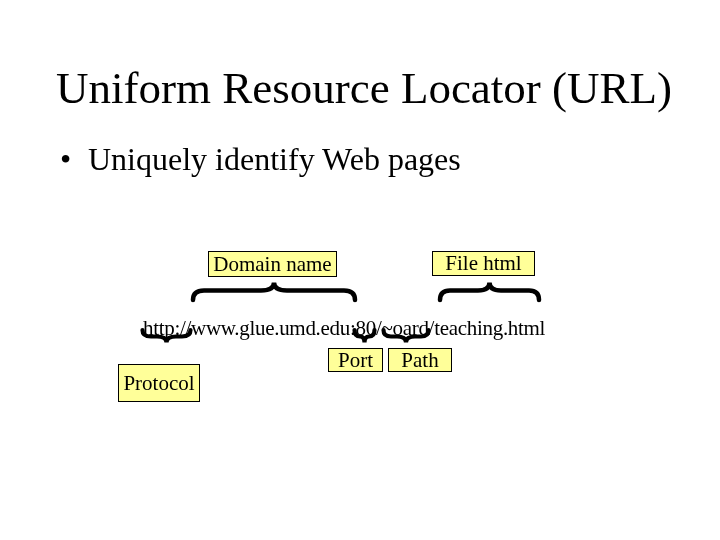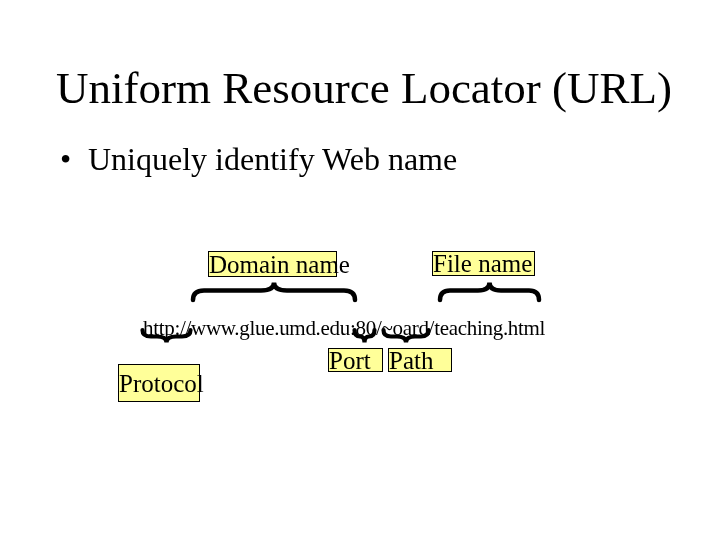--- a/index.html
+++ b/index.html
@@ -36,22 +36,22 @@
   }
   .url{
     left:143px;top:318px;
     font-size:21px;
     letter-spacing:-0.3px;
   }
   .lbl{
     position:absolute;
     background:var(--label-bg);
     border:1px solid var(--label-border);
-    display:flex;align-items:center;
-    font-size:25px;line-height:1;
+    display:flex;align-items:center;justify-content:center;
+    font-size:21px;line-height:1;
     white-space:nowrap;
   }
   .lbl-domain  {left:208px;top:251px;width:129px;height:26px;}
   .lbl-file    {left:432px;top:251px;width:103px;height:25px;}
   .lbl-protocol{left:118px;top:348px;width:82px; height:38px;margin-top:16px;}
   .lbl-port    {left:328px;top:348px;width:55px; height:24px;}
   .lbl-path    {left:388px;top:348px;width:64px; height:24px;}
   .brace{position:absolute;color:var(--brace);}
   .brace svg{display:block;}
   .br-domain  {left:190px;top:280px;}
@@ -62,28 +62,28 @@
 </style>
 </head>
 <body>
 
 <div class="slide">
 
   <div class="abs title">Uniform Resource Locator (URL)</div>
 
   <div>
     <span class="abs bullet-marker">•</span>
-    <span class="abs bullet-text">Uniquely identify Web name</span>
+    <span class="abs bullet-text">Uniquely identify Web pages</span>
   </div>
 
   <div class="lbl lbl-domain">
     <span>Domain name</span>
   </div>
   <div class="lbl lbl-file">
-    <span>File name</span>
+    <span>File html</span>
   </div>
 
   <div class="brace br-domain">
     <svg width="168" height="23" viewBox="0 0 168 23" fill="none" stroke="currentColor" stroke-width="4.5" stroke-linecap="round" stroke-linejoin="miter">
       <path d="M 3,20 Q 3,10.5 14,10.5 L 71,10.5 Q 84,10.5 84,2.5 Q 84,10.5 97,10.5 L 154,10.5 Q 165,10.5 165,20"></path>
     </svg>
   </div>
   <div class="brace br-file">
     <svg width="105" height="23" viewBox="0 0 105 23" fill="none" stroke="currentColor" stroke-width="4.5" stroke-linecap="round" stroke-linejoin="miter">
       <path d="M 3,20 Q 3,10.5 13,10.5 L 41,10.5 Q 52.5,10.5 52.5,2.5 Q 52.5,10.5 64,10.5 L 92,10.5 Q 102,10.5 102,20"></path>

